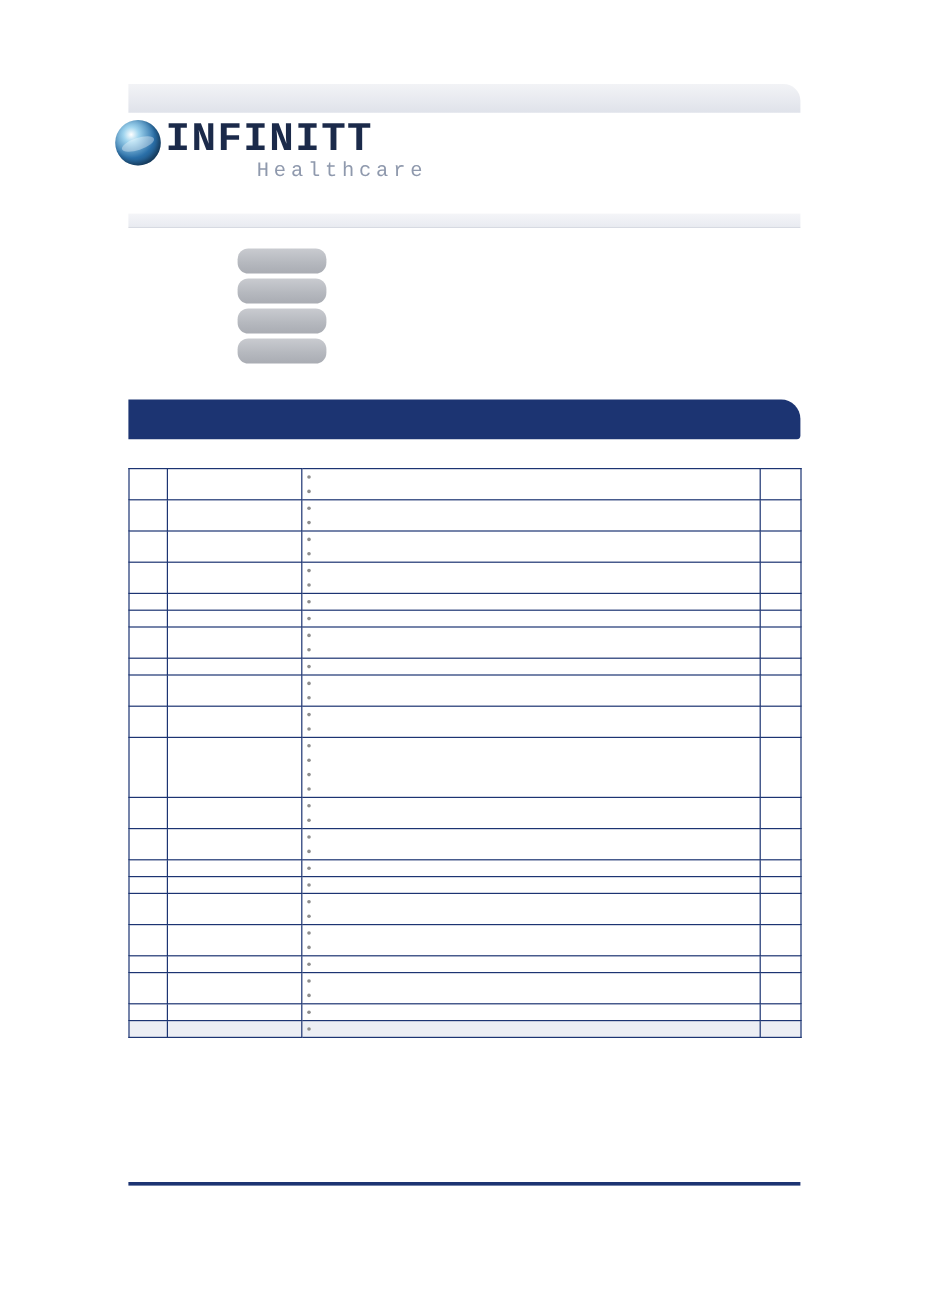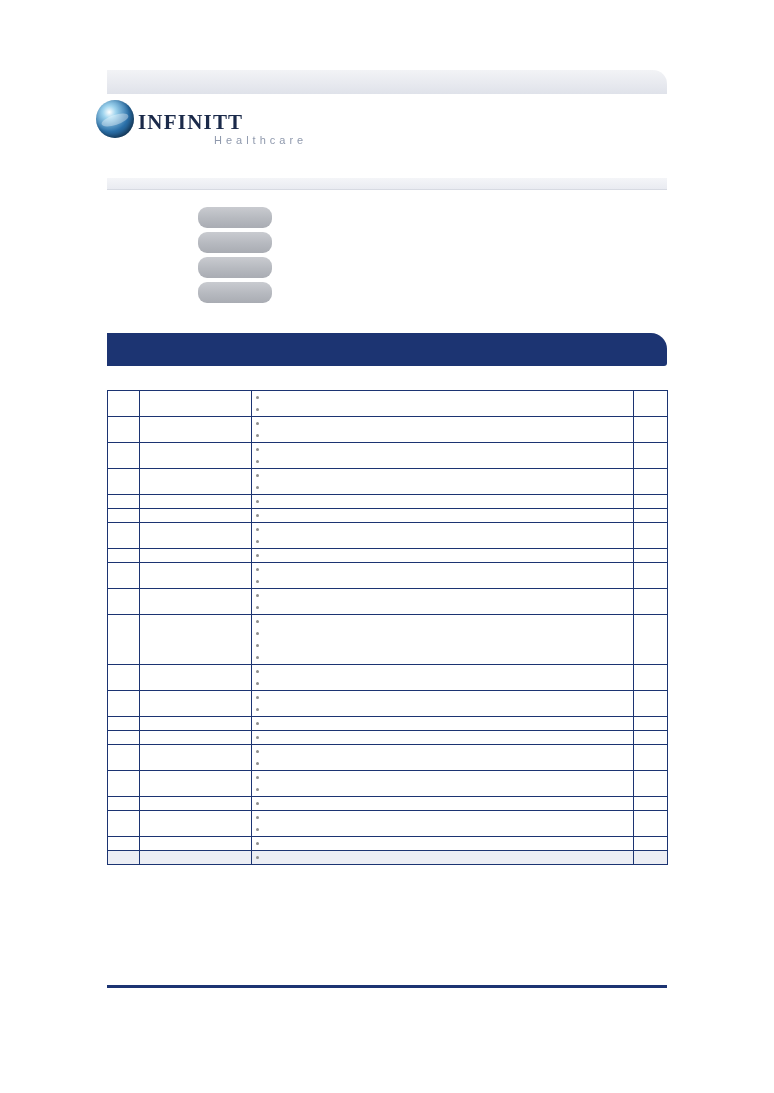--- a/index.html
+++ b/index.html
@@ -58,35 +58,35 @@
     top: 15px;
     width: 28px;
     height: 10px;
     border-radius: 50%;
     background: rgba(255,255,255,0.35);
     transform: rotate(-18deg);
   }
   .logo-text {
     position: absolute;
     left: 42px;
-    top: 12px;
-    font-size: 21px;
+    top: 0px;
+    font-size: 34px;
     font-weight: bold;
     letter-spacing: 1.2px;
     color: #1b2a4a;
-    font-family: Liberation Serif, serif;
+    font-family: Liberation Mono, monospace;
   }
   .logo-sub {
     position: absolute;
     left: 118px;
     top: 36px;
-    font-size: 11px;
+    font-size: 17px;
     letter-spacing: 4px;
     color: #8f99ad;
-    font-family: Liberation Sans, sans-serif;
+    font-family: Liberation Mono, monospace;
   }
 
   .header-rule {
     position: absolute;
     left: 107px;
     top: 178px;
     width: 560px;
     height: 11px;
     background: linear-gradient(to bottom, #f4f5f8 0%, #e9ebf1 100%);
     border-bottom: 1px solid #d7dae2;

